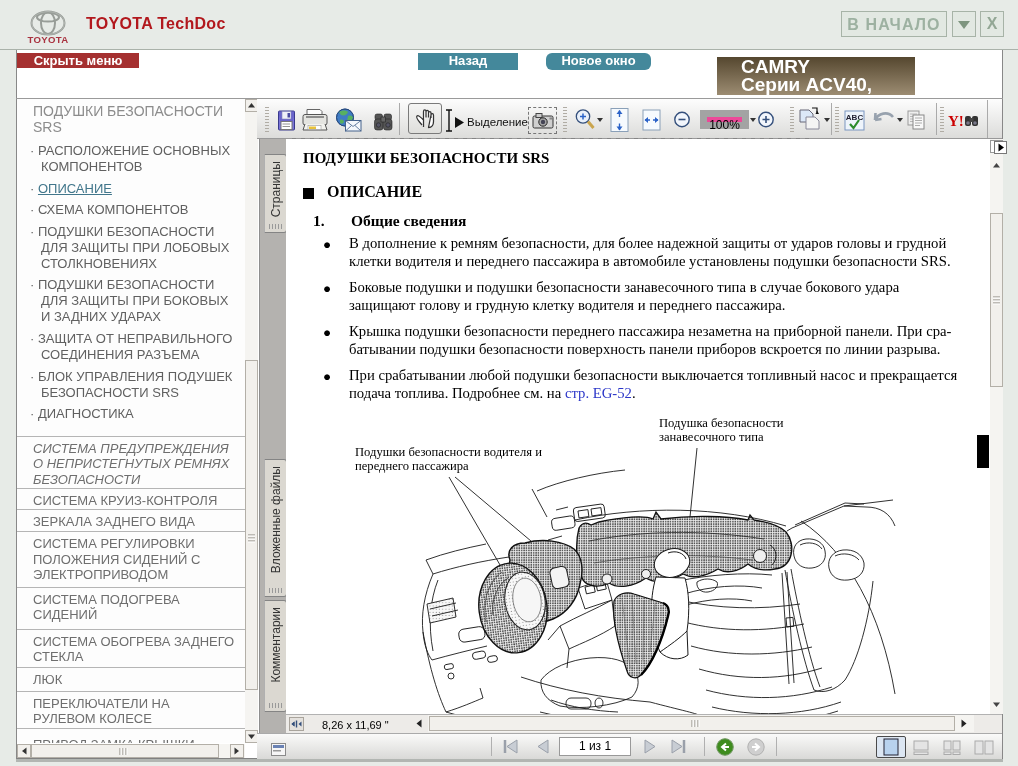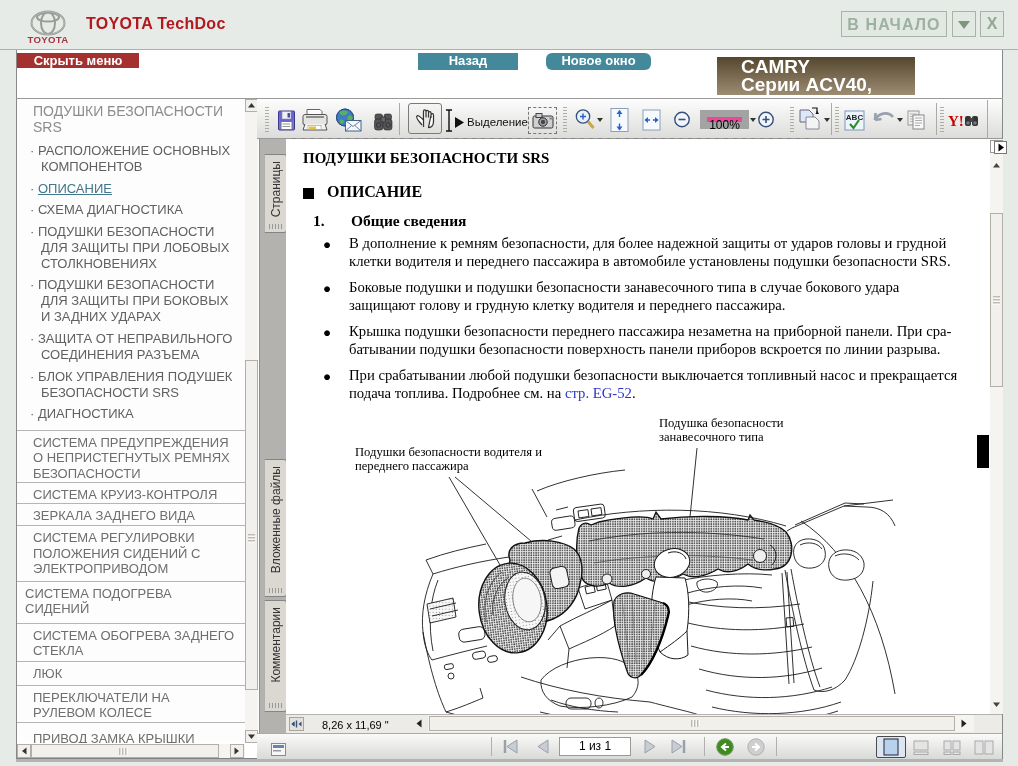--- a/index.html
+++ b/index.html
@@ -104,32 +104,32 @@
 <div class="abs tealbtn" id="btn-nazad">Назад</div>
 <div class="abs tealbtn" id="btn-novoe">Новое окно</div>
 <div class="abs" id="camry">CAMRY<br>Серии ACV40, GSV40</div>
 <div class="abs" id="menusep"></div>
 
 <div class="abs" id="menu">
   <div class="hdr">ПОДУШКИ БЕЗОПАСНОСТИ<br>SRS</div>
   <ul>
     <li>· РАСПОЛОЖЕНИЕ ОСНОВНЫХ<br>КОМПОНЕНТОВ</li>
     <li>· <a href="#">ОПИСАНИЕ</a></li>
-    <li>· СХЕМА ДИАГНОСТИКА</li>
+    <li>· СХЕМА КОМПОНЕНТОВ</li>
     <li>· ПОДУШКИ БЕЗОПАСНОСТИ<br>ДЛЯ ЗАЩИТЫ ПРИ ЛОБОВЫХ<br>СТОЛКНОВЕНИЯХ</li>
     <li>· ПОДУШКИ БЕЗОПАСНОСТИ<br>ДЛЯ ЗАЩИТЫ ПРИ БОКОВЫХ<br>И ЗАДНИХ УДАРАХ</li>
     <li>· ЗАЩИТА ОТ НЕПРАВИЛЬНОГО<br>СОЕДИНЕНИЯ РАЗЪЕМА</li>
     <li>· БЛОК УПРАВЛЕНИЯ ПОДУШЕК<br>БЕЗОПАСНОСТИ SRS</li>
     <li>· ДИАГНОСТИКА</li>
   </ul>
-  <div class="mbox" style="margin-top:2px; padding-bottom:0.5px;">СИСТЕМА ПРЕДУПРЕЖДЕНИЯ<br>О НЕПРИСТЕГНУТЫХ РЕМНЯХ<br>БЕЗОПАСНОСТИ</div>
+  <div class="mbox" style="margin-top:8px; padding-bottom:0.5px;font-style:italic;">СИСТЕМА ПРЕДУПРЕЖДЕНИЯ<br>О НЕПРИСТЕГНУТЫХ РЕМНЯХ<br>БЕЗОПАСНОСТИ</div>
   <div class="mbox" style="padding-bottom:1px;">СИСТЕМА КРУИЗ-КОНТРОЛЯ</div>
   <div class="mbox" style="padding-bottom:1.5px;">ЗЕРКАЛА ЗАДНЕГО ВИДА</div>
   <div class="mbox" style="padding-bottom:4px;">СИСТЕМА РЕГУЛИРОВКИ<br>ПОЛОЖЕНИЯ СИДЕНИЙ С<br>ЭЛЕКТРОПРИВОДОМ</div>
-  <div class="mbox" style="padding-bottom:6px;padding-left:8px;">СИСТЕМА ПОДОГРЕВА<br>СИДЕНИЙ</div>
+  <div class="mbox" style="padding-bottom:6px;">СИСТЕМА ПОДОГРЕВА<br>СИДЕНИЙ</div>
   <div class="mbox" style="padding-bottom:2px;">СИСТЕМА ОБОГРЕВА ЗАДНЕГО<br>СТЕКЛА</div>
   <div class="mbox" style="padding-bottom:3.5px;">ЛЮК</div>
   <div class="mbox" style="padding-bottom:1px;">ПЕРЕКЛЮЧАТЕЛИ НА<br>РУЛЕВОМ КОЛЕСЕ</div>
   <div class="mbox" style="padding-top:8px;">ПРИВОД ЗАМКА КРЫШКИ</div>
 </div>
 
 <div class="abs strack" style="left:245px; top:99px; width:13px; height:644px;"></div>
 <div class="abs sbtn" style="left:245px; top:99px; width:13px; height:13px;"></div>
 <svg class="icon" style="left:245px; top:99px;" width="13" height="13">
     <path d="M6.5 4 L10 8.5 L3 8.5 Z" fill="#333"></path>

